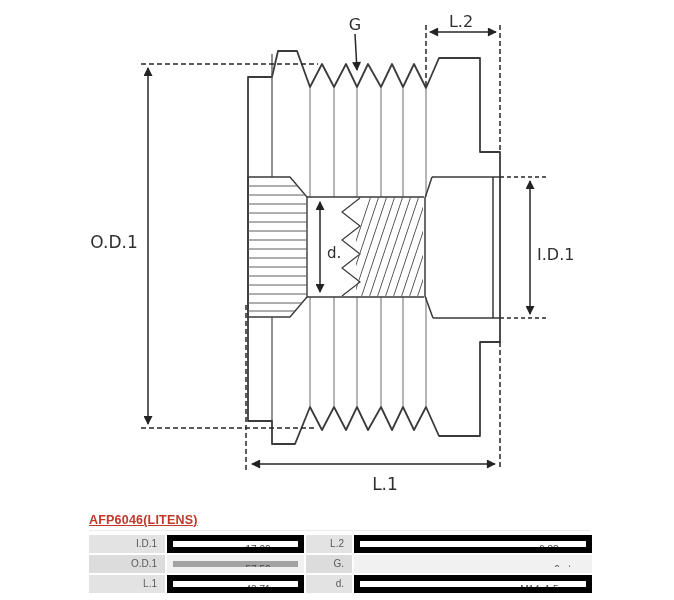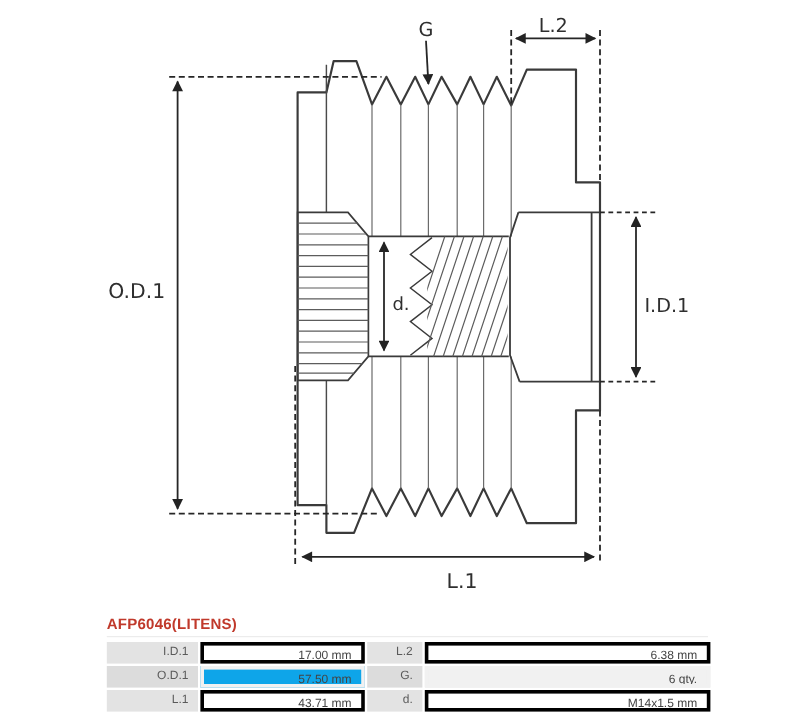--- a/index.html
+++ b/index.html
@@ -8,21 +8,21 @@
   .drawing{position:absolute;left:0;top:0;}
   svg text{font-family:"DejaVu Sans","Liberation Sans",sans-serif;fill:#2f2f2f;}
   .footer{position:absolute;left:89px;top:513px;width:501px;}
   .product-title{font-size:12.5px;font-weight:bold;color:#c0392b;
     padding-bottom:3px;border-bottom:1px solid #ececec;margin-bottom:4px;letter-spacing:.2px;}
   .spec-grid{display:grid;grid-template-columns:76px 137px 46px 238px;
     column-gap:2px;row-gap:2px;font-size:10px;}
   .cell{height:18px;line-height:18px;box-sizing:border-box;text-align:right;
     padding-right:8px;overflow:hidden;white-space:nowrap;}
   .k{background:#e3e3e3;color:#5a5a5a;}
-  .v{background:#ffffff;border:3px solid #000000;color:#444;}
+  .v{background:#ffffff;border:6px solid #000000;color:#444;}
 </style>
 </head>
 <body>
 
 <div class="stage">
 
   <svg class="drawing" width="674" height="510" viewBox="0 0 674 510">
     <defs>
       <marker id="ah" viewBox="0 0 10 10" refX="9" refY="5" markerWidth="12" markerHeight="9" orient="auto-start-reverse" markerUnits="userSpaceOnUse">
         <path d="M0,0 L10,5 L0,10 Z" fill="#232323"></path>
@@ -105,31 +105,31 @@
     </g>
 
     <g stroke="#262626">
       <path fill="none" stroke-width="1.5" stroke-dasharray="5,3" d="M246,305 V470 M500,342 V470"></path>
       <line x1="252" y1="464" x2="495" y2="464" stroke-width="1.5" marker-start="url(#ah)" marker-end="url(#ah)"></line>
       <text x="385" y="490" font-size="17" text-anchor="middle" stroke="none">L.1</text>
     </g>
   </svg>
 
   <div class="footer">
-    <div class="product-title" style="color: rgb(192, 57, 43);">AFP6046(LITENS)</div>
+    <div class="product-title" style="color: rgb(192, 57, 43); text-decoration: underline;">AFP6046(LITENS)</div>
 
     <div class="spec-grid">
 
       <div class="cell k">I.D.1</div>
       <div class="cell v">17.00 mm</div>
       <div class="cell k">L.2</div>
       <div class="cell v">6.38 mm</div>
 
       <div class="cell k row-even" style="background:#dcdcdc;">O.D.1</div>
-      <div class="cell v" style="background:#0ea5e9;border-color:#f1f1f1;">57.50 mm</div>
+      <div class="cell v" style="background:#a3a3a3;border-color:#f1f1f1;">57.50 mm</div>
       <div class="cell k" style="background:#dcdcdc;">G.</div>
       <div class="cell v" style="background:#f1f1f1;border-color:#f1f1f1;text-decoration:underline;">6 qty.</div>
 
       <div class="cell k">L.1</div>
       <div class="cell v">43.71 mm</div>
       <div class="cell k">d.</div>
       <div class="cell v">M14x1.5 mm</div>
     </div>
   </div>
 

